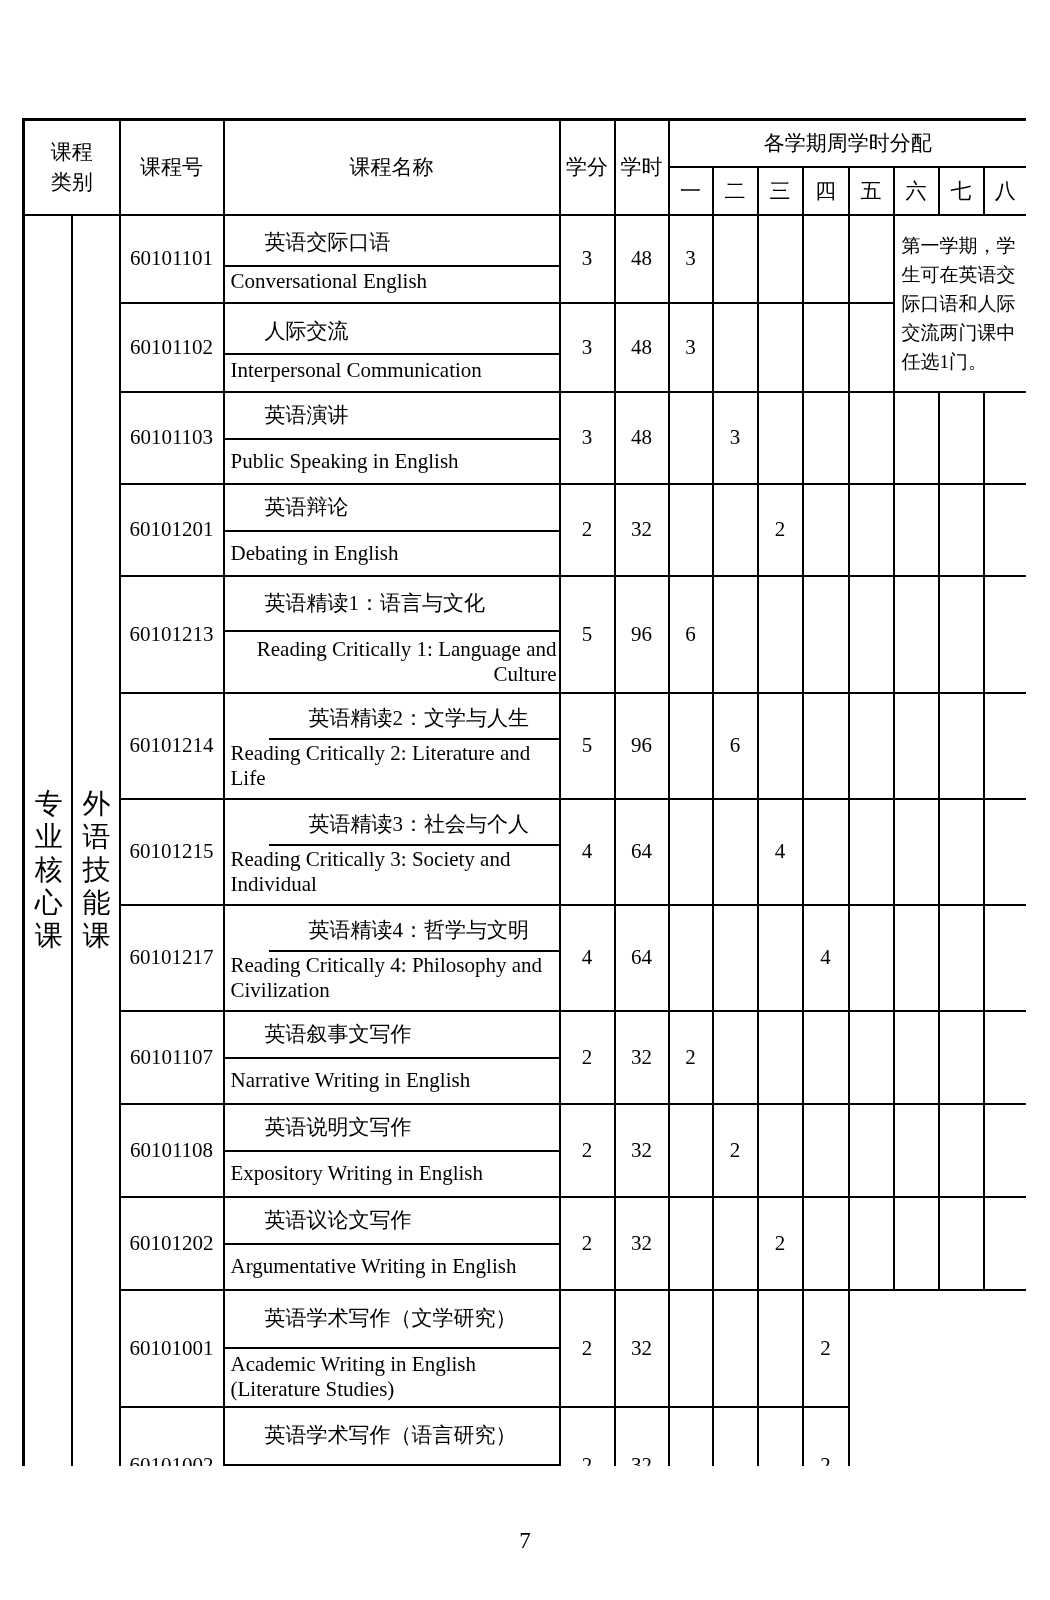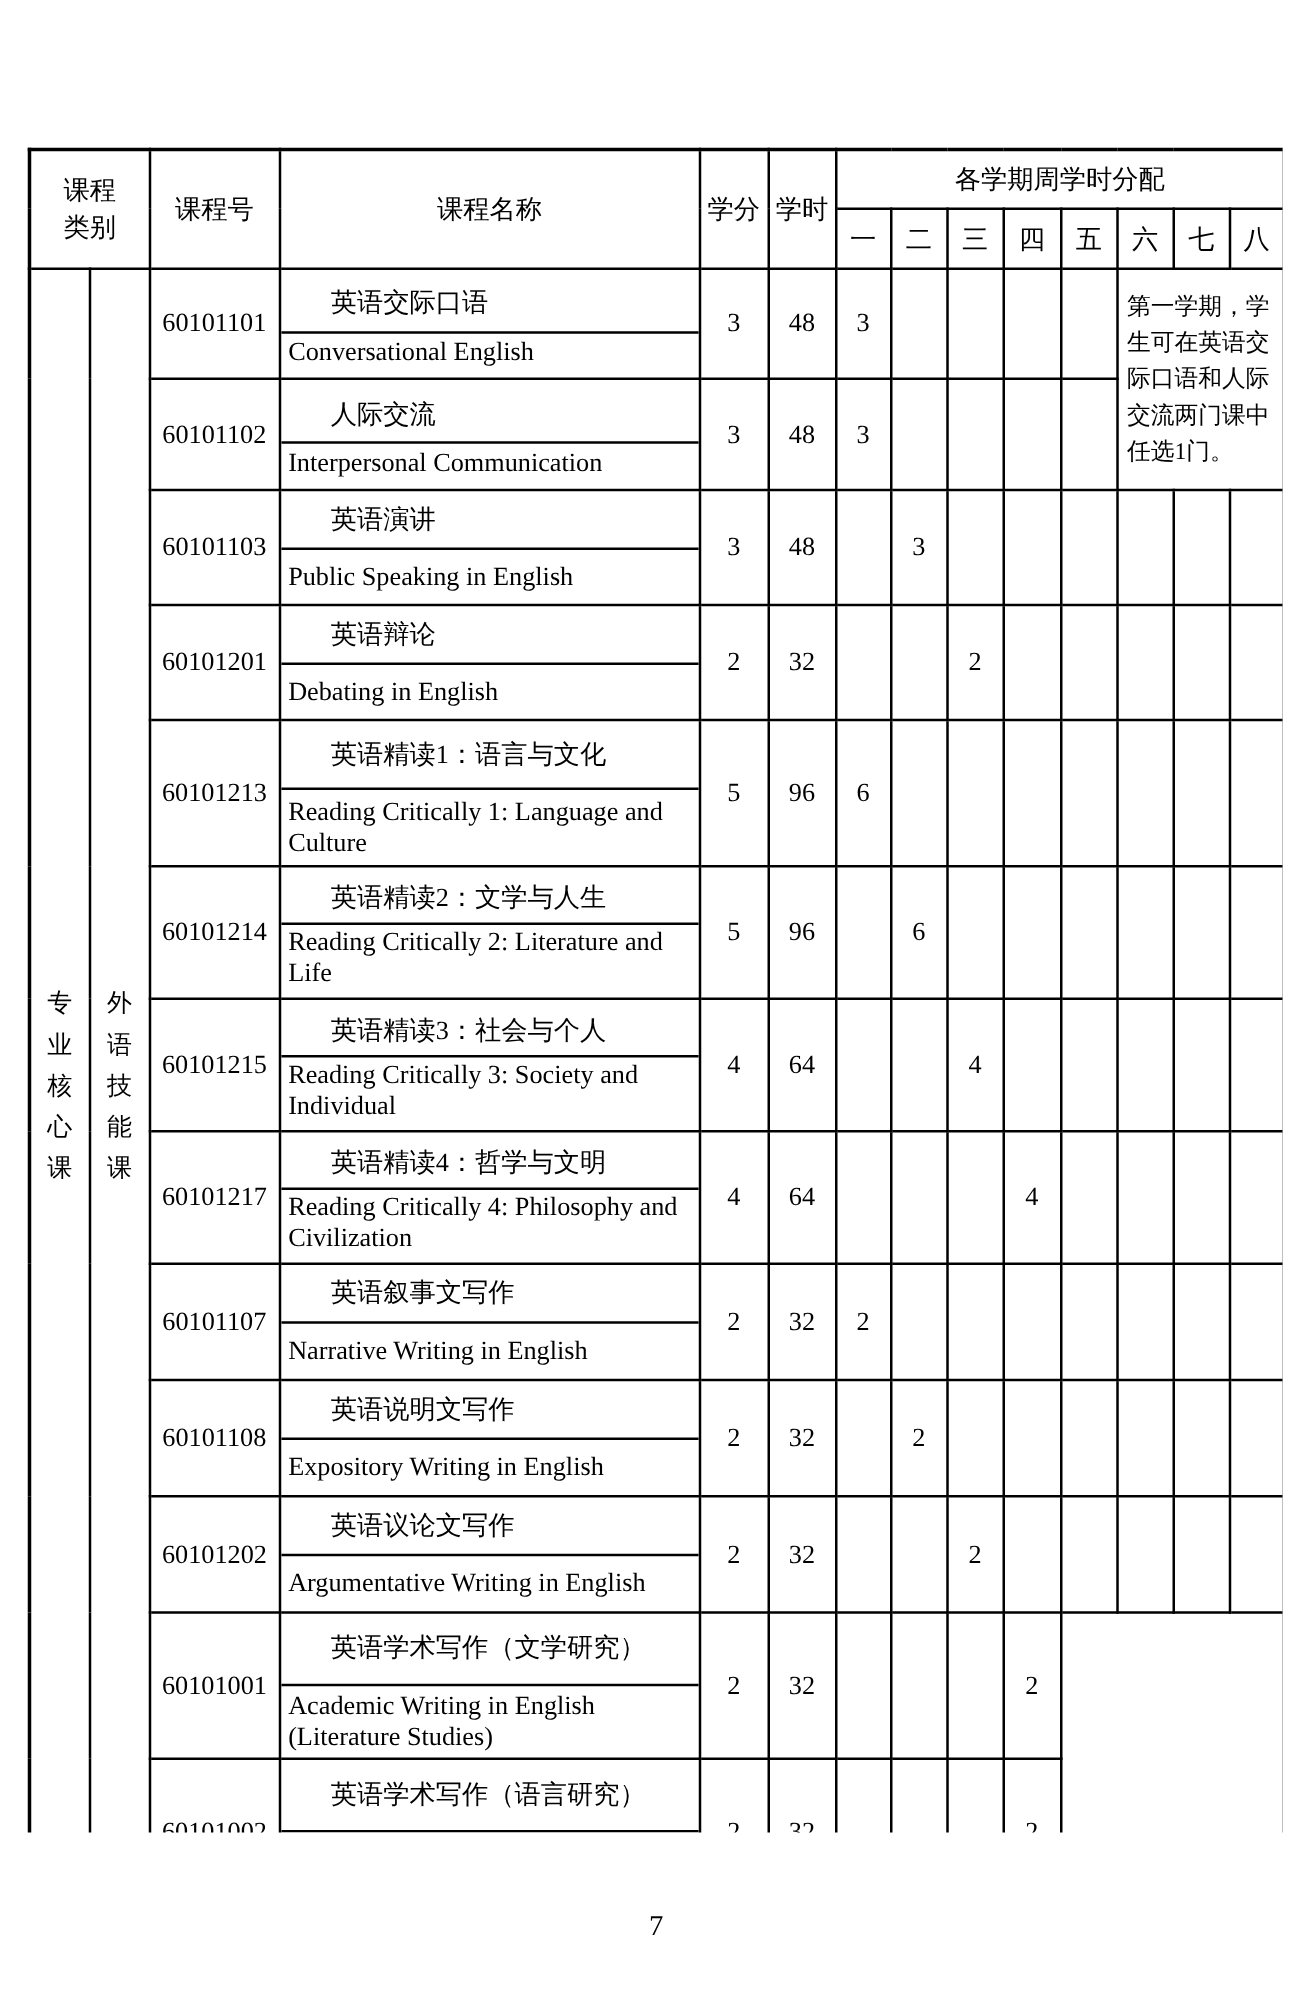--- a/index.html
+++ b/index.html
@@ -42,26 +42,26 @@
   tr.h117{height:117px;}
   .catHead{width:52px;margin:0 auto;line-height:30px;}
   td.name{vertical-align:top;text-align:left;}
   .zh,.en{
     display:flex;align-items:center;
     padding-left:6px;padding-right:2px;
     box-sizing:border-box;line-height:1.18;
     text-align:left;
   }
   .zh{border-bottom:2px solid #000;padding-left:40px;}
-  .z46{height:46px;} .z47{height:47px;} .z52{height:40px;} .z55{height:55px;} .z58{height:58px;}
-  .e40{height:30px;} .e43{height:43px;} .e44{height:44px;text-align:center;} .e52{height:52px;} .e53{height:60px;} .e57{height:57px;}
+  .z46{height:46px;} .z47{height:47px;} .z52{height:40px;margin-left:44px;} .z55{height:55px;} .z58{height:58px;}
+  .e40{height:30px;} .e43{height:43px;} .e44{height:44px;text-align:center;} .e52{height:52px;} .e53{height:60px;text-align:right;} .e57{height:57px;}
   td.vcat{vertical-align:bottom;padding-bottom:56px;}
   .vtext{
     width:26px;margin:0 auto;
-    font-size:20px;line-height:33px;
+    font-size:28px;line-height:33px;
     word-break:break-all;text-align:center;
   }
   td.note{
     vertical-align:middle;text-align:left;
   }
   .note-inner{
     font-size:19px;line-height:29px;
     padding:4px 1px 4px 7px;text-align:left;
   }
   td.cutv{vertical-align:top;padding-top:54px;}

